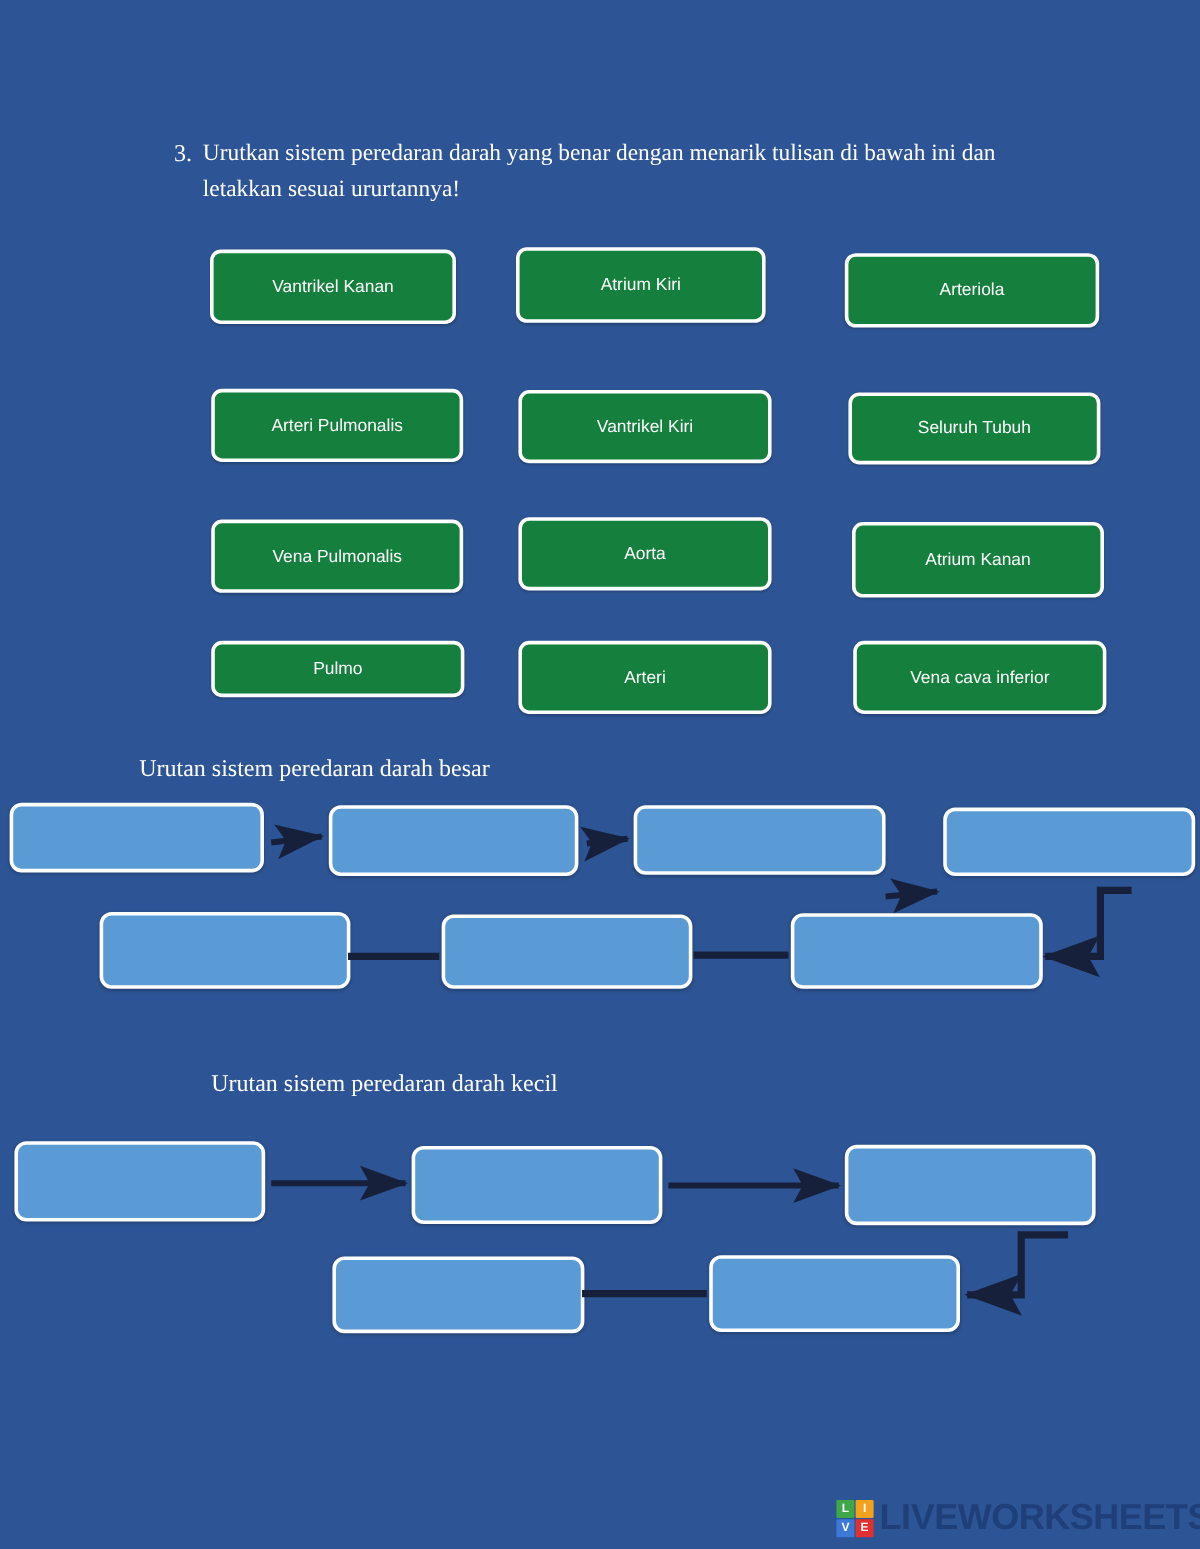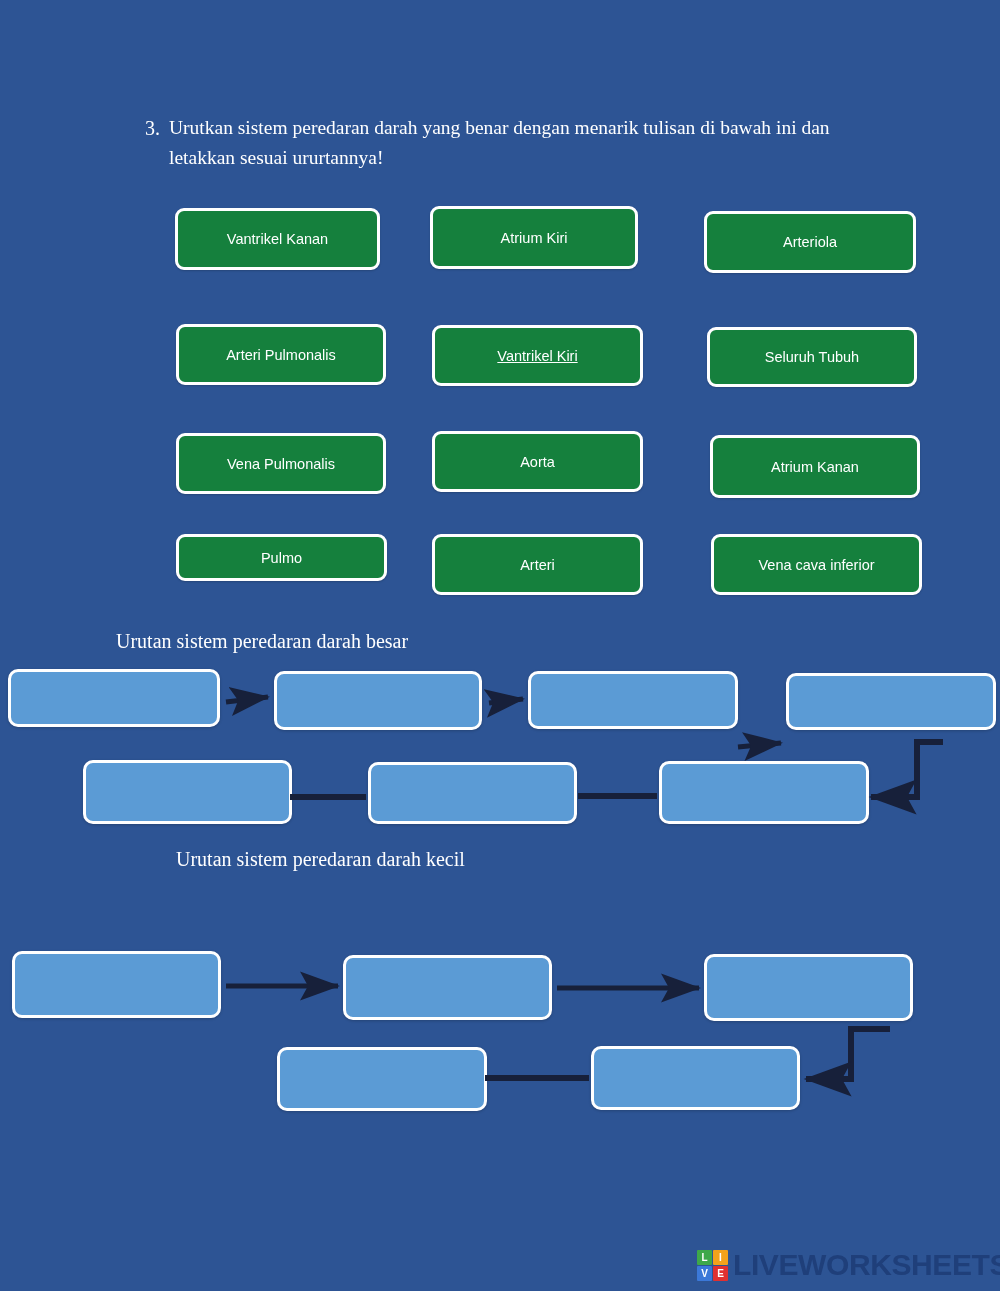--- a/index.html
+++ b/index.html
@@ -59,21 +59,21 @@
 
   
   .flow-heading {
     position: absolute;
     color: #ffffff;
     font-family: "Liberation Serif", serif;
     font-size: 20px;
     white-space: nowrap;
   }
   #heading-besar { left: 116px; top: 630px; }
-  #heading-kecil { left: 176px; top: 848px; }
+  #heading-kecil { left: 176px; top: 892px; }
 
   
   .dropzone {
     position: absolute;
     box-sizing: border-box;
     background: #5b9bd5;
     border: 3px solid #ffffff;
     border-radius: 10px;
     cursor: pointer;
     box-shadow: 0 1px 3px rgba(0,0,0,0.20);
@@ -128,21 +128,21 @@
 <div id="question-block">
   <span id="question-number">3.</span>
   <span id="question-text">Urutkan sistem peredaran darah yang benar dengan menarik tulisan di bawah ini dan letakkan sesuai ururtannya!</span>
 </div>
 
 <div id="word-bank">
     <div class="chip" style="left: 175px; top: 208px; width: 205px; height: 62px;">Vantrikel Kanan</div>
     <div class="chip" style="left: 430px; top: 206px; width: 208px; height: 63px;">Atrium Kiri</div>
     <div class="chip" style="left: 704px; top: 211px; width: 212px; height: 62px;">Arteriola</div>
     <div class="chip" style="left: 176px; top: 324px; width: 210px; height: 61px;">Arteri Pulmonalis</div>
-    <div class="chip" style="left: 432px; top: 325px; width: 211px; height: 61px; text-decoration: underline;">Vantrikel Kiri</div>
+    <div class="chip" style="left: 432px; top: 325px; width: 211px; height: 61px;">Vantrikel Kiri</div>
     <div class="chip" style="left: 707px; top: 327px; width: 210px; height: 60px;">Seluruh Tubuh</div>
     <div class="chip" style="left: 176px; top: 433px; width: 210px; height: 61px;">Vena Pulmonalis</div>
     <div class="chip" style="left: 432px; top: 431px; width: 211px; height: 61px;">Aorta</div>
     <div class="chip" style="left: 710px; top: 435px; width: 210px; height: 63px;">Atrium Kanan</div>
     <div class="chip" style="left: 176px; top: 534px; width: 211px; height: 47px;">Pulmo</div>
     <div class="chip" style="left: 432px; top: 534px; width: 211px; height: 61px;">Arteri</div>
     <div class="chip" style="left: 711px; top: 534px; width: 211px; height: 61px;">Vena cava inferior</div>
   </div>
 
 <div id="heading-besar" class="flow-heading">Urutan sistem peredaran darah besar</div>

